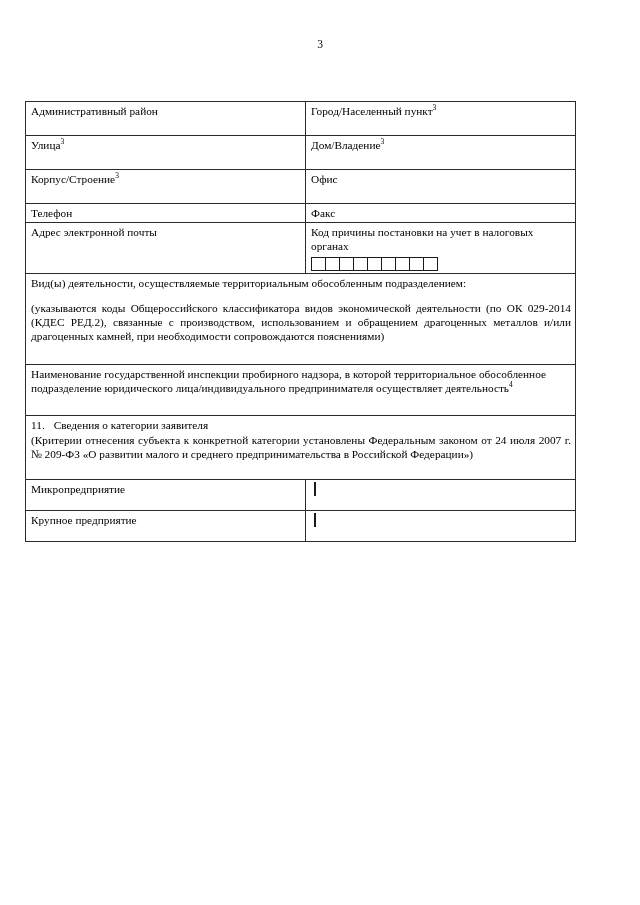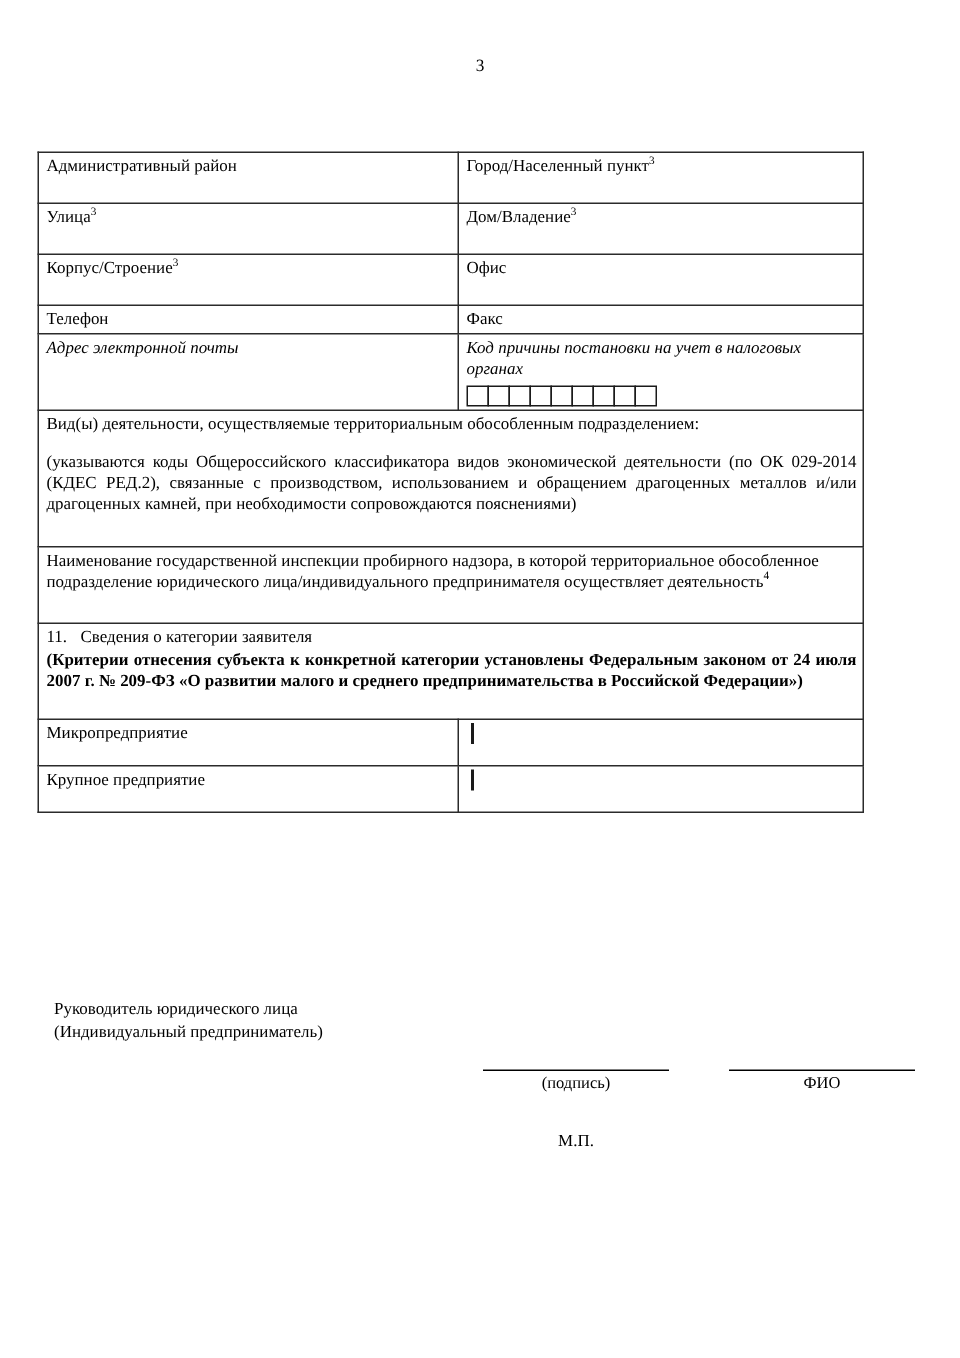--- a/index.html
+++ b/index.html
@@ -48,21 +48,21 @@
     line-height: 1.26;
     vertical-align: top;
   }
   .col-left  { width: 280px; }
   .col-right { width: 270px; }
 
   .r-head    { height: 17px; }
   .r-index   { height: 37px; }
   .r-tall    { height: 34px; }
   .r-short   { height: 17px; }
-  .r-email   { height: 47px; font-style: italic; }
+  .r-email   { height: 47px; }
 
   .justify {
     text-align: justify;
     text-align-last: left;
     hyphens: none;
   }
   .blk-activity { height: 86px; }
   .blk-naim     { height: 46px; margin-left: 20px; }
   .blk-sec11    { height: 59px; }
 
@@ -232,21 +232,21 @@
         <td colspan="2" class="blk-naim">
           <span class="justify" style="display:inline">Наименование государственной инспекции пробирного надзора, в которой территориальное обособленное подразделение юридического лица/индивидуального предпринимателя осуществляет деятельность</span><sup>4</sup>
         </td>
       </tr>
 
       <tr>
         <td colspan="2" class="blk-sec11">
           <span class="sec-title">
             <span class="num">11.</span><span>Сведения о категории заявителя</span>
           </span>
-          <span class="justify" style="display:block; font-weight:bold">(Критерии отнесения субъекта к конкретной категории установлены Федеральным  законом  от 24 июля 2007 г. № 209-ФЗ «О развитии малого и среднего предпринимательства в Российской Федерации»)</span>
+          <span class="justify" style="display:block; font-weight:normal">(Критерии отнесения субъекта к конкретной категории установлены Федеральным  законом  от 24 июля 2007 г. № 209-ФЗ «О развитии малого и среднего предпринимательства в Российской Федерации»)</span>
         </td>
       </tr>
 
       <tr class="r-cat">
         <td class="cat-label">Микропредприятие</td>
         <td>
           <span class="checkbox"></span>
         </td>
       </tr>
 
@@ -255,26 +255,14 @@
       <tr class="r-cat">
         <td class="cat-label">Крупное предприятие</td>
         <td>
           <span class="checkbox"></span>
         </td>
       </tr>
 
     </tbody>
   </table>
 
-  <div class="sign-block">
-    <div class="sign-role">Руководитель юридического лица</div>
-    <div class="sign-role">(Индивидуальный предприниматель)</div>
-
-    <div class="sign-lines">
-      <div class="rule rule-sign"></div>
-      <div class="rule rule-fio"></div>
-      <div class="cap cap-sign">(подпись)</div>
-      <div class="cap cap-fio">ФИО</div>
-      <div class="mp">М.П.</div>
-    </div>
-  </div>
 
 </div>
 
 </body></html>

